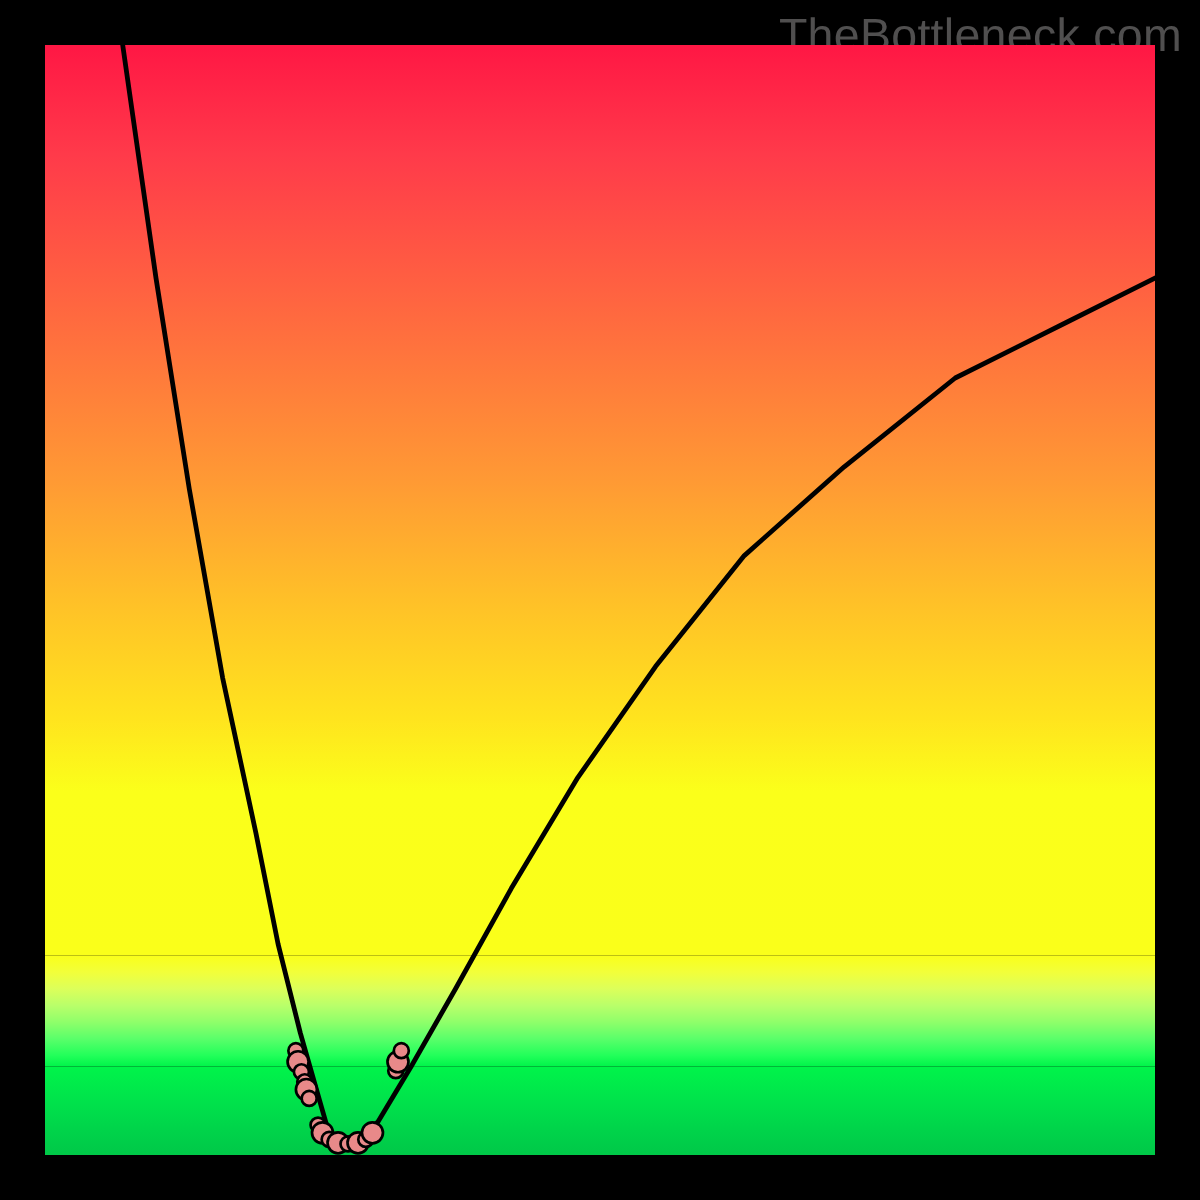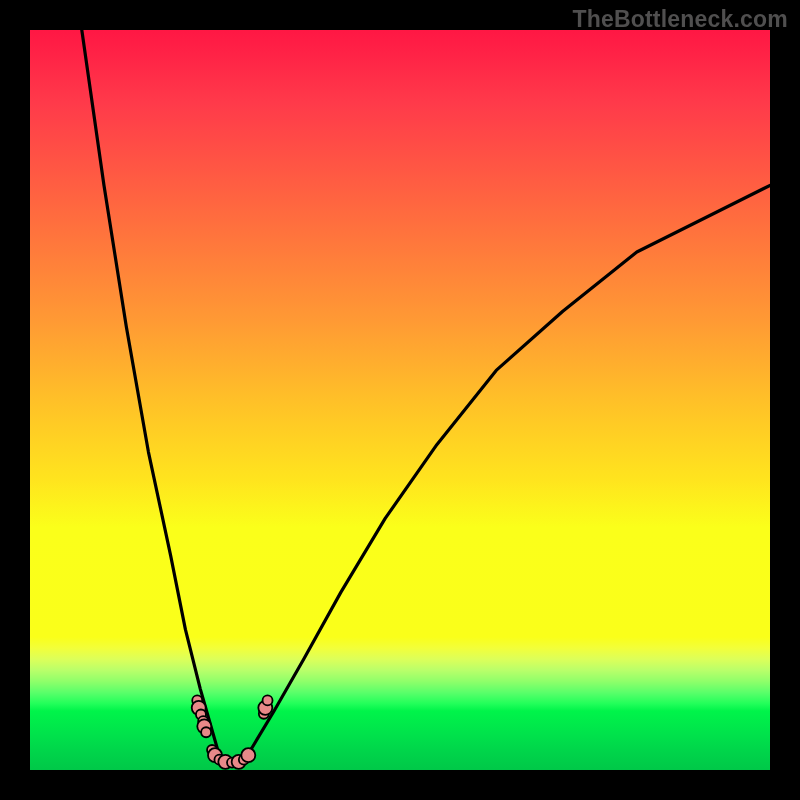--- a/index.html
+++ b/index.html
@@ -71,22 +71,22 @@
   }
   svg.curves {
     position: absolute;
     inset: 0;
   }
   .watermark {
     position: absolute;
     top: 6px;
     right: 12px;
     color: #504f4f;
-    font-size: 23px;
-    font-weight: 700;
+    font-size: 31px;
+    font-weight: 400;
     letter-spacing: 0.2px;
   }
 </style>
 </head>
 <body>
 
 <div class="stage">
   <div class="watermark">TheBottleneck.com</div>
 
   <div class="plot-area">

